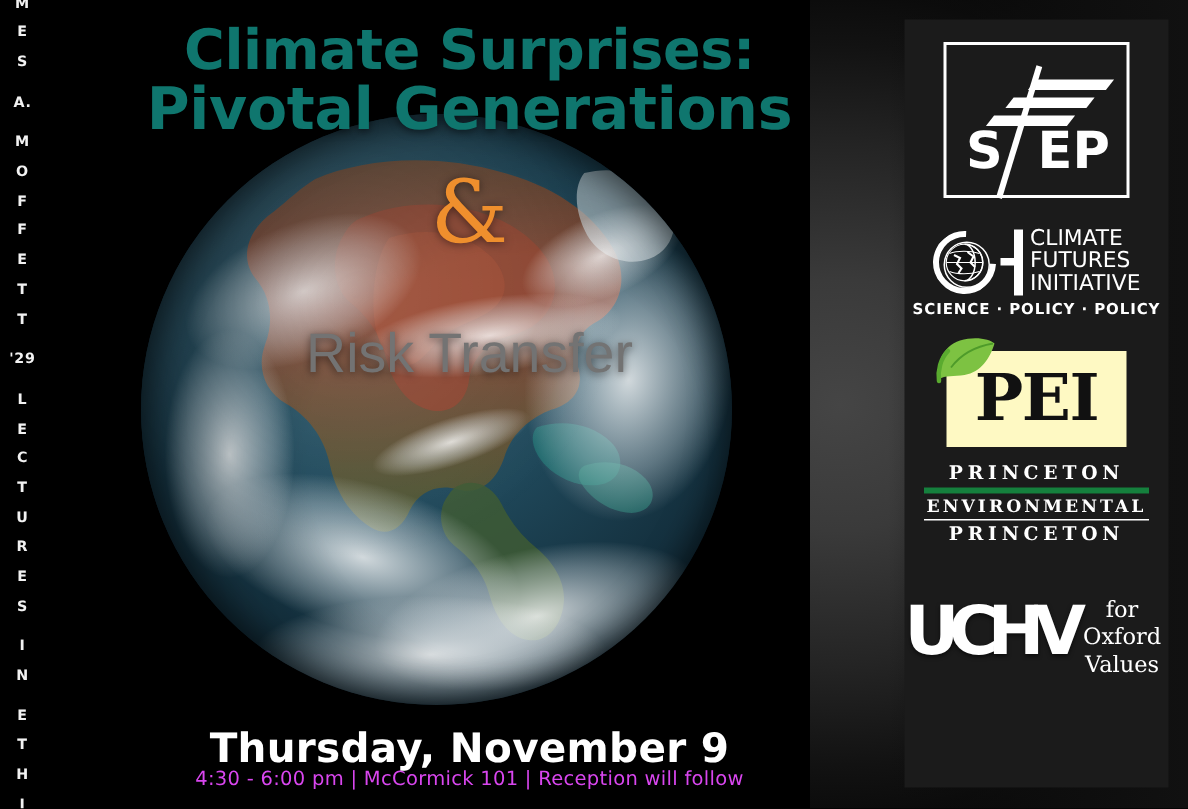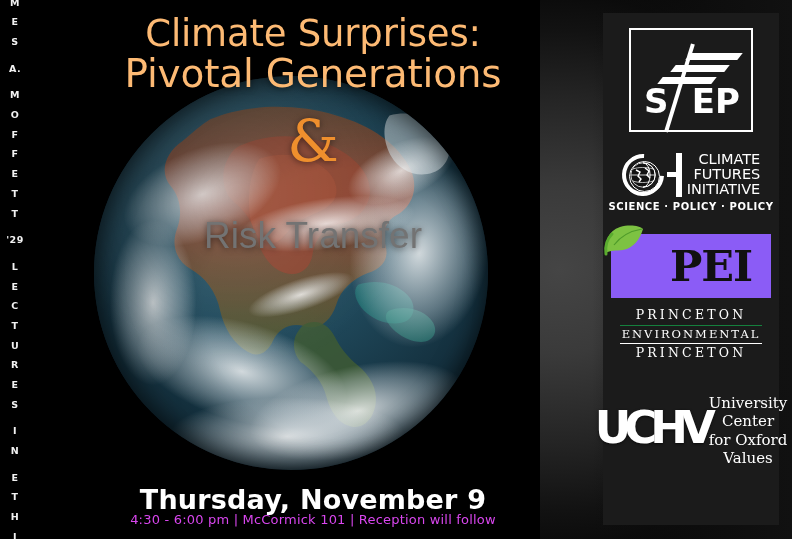--- a/index.html
+++ b/index.html
@@ -82,25 +82,25 @@
   
   .main{
     position:absolute;left:30px;top:0;width:566px;height:539px;
     z-index:5;
     color:#fff;
     text-align:center;
   }
   .title{
     position:absolute;left:0;right:0;top:14px;
     font-family:"DejaVu Sans","Liberation Sans",sans-serif;
-    font-weight:400;
+    font-weight:700;
     font-size:38px;
     line-height:1.06;
     letter-spacing:-0.2px;
-    color:#fdba74;
+    color:#0f766e;
     text-shadow:0 1px 6px rgba(0,0,0,.55);
   }
   .title .l1{display:block;font-size:37px;}
   .title .l2{display:block;font-size:39px;}
   .amp{
     position:absolute;left:0;right:0;top:112px;
     font-family:"DejaVu Serif","Liberation Serif",serif;
     font-size:58px;
     font-weight:400;
     color:#ef8f2d;
@@ -197,52 +197,51 @@
   .cfi-fi{
     position:relative;width:20px;height:44px;margin-left:-4px;
   }
   .cfi-fi .stem{position:absolute;right:2px;top:0;width:6px;height:44px;background:#fff;}
   .cfi-fi .arm{position:absolute;right:2px;top:19px;width:15px;height:5px;background:#fff;}
   .cfi-words{
     font-family:"DejaVu Sans","Liberation Sans",sans-serif;
     font-size:14.5px;font-weight:400;line-height:1.04;
     letter-spacing:0px;color:#fff;text-align:left;margin-left:1px;
   }
-  .cfi-words span{display:block;text-align:right;}
+  .cfi-words span{display:block;}
   .cfi-tag{
     margin-top:4px;
     font-size:10px;font-weight:700;letter-spacing:.6px;color:#fff;
   }
 
   
   .pei{margin-top:22px;flex-direction:column;}
   .pei-boxwrap{position:relative;}
   .pei-leaf{
     position:absolute;left:-9px;top:-11px;width:42px;height:34px;z-index:3;
   }
   .pei-box{
-    width:120px;height:64px;background:#8b5cf6;
+    width:120px;height:64px;background:#fef9c3;
     display:flex;align-items:center;justify-content:center;
     position:relative;
-    padding-left:40px;
   }
   .pei-box .pei-text{
     font-family:"DejaVu Serif","Liberation Serif",serif;
     font-size:43px;font-weight:700;color:#111;
     letter-spacing:-1px;line-height:1;
   }
-  .pei-words{margin-top:8px;text-align:center;}
+  .pei-words{margin-top:8px;text-align:center;font-weight:bold;}
   .pei-words .w{
     font-family:"DejaVu Serif","Liberation Serif",serif;
     font-size:12.5px;letter-spacing:3.2px;color:#fff;
     line-height:1.5;padding:0 2px;
   }
   .pei-words .w.mid{
     font-size:11.5px;letter-spacing:2px;
-    border-top:1px solid #15803d;border-bottom:1px solid #fff;
+    border-top:4px solid #15803d;border-bottom:1px solid #fff;
   }
   .pei-words .w.last{font-size:12.5px;letter-spacing:3.2px;}
 
   
   .uchv{margin-top:24px;flex-direction:row;}
   .uchv-mark{
     font-family:"DejaVu Sans","Liberation Sans",sans-serif;
     font-size:45px;font-weight:700;color:#fff;
     letter-spacing:-7px;line-height:1;
     text-shadow:0 1px 3px rgba(0,0,0,.6);
@@ -438,19 +437,18 @@
       <div class="pei-words">
         <div class="w">PRINCETON</div>
         <div class="w mid">ENVIRONMENTAL</div>
         <div class="w last">PRINCETON</div>
       </div>
     </div>
 
     <div class="logo-slot uchv">
       <div class="uchv-mark">UCHV</div>
       <div class="uchv-words">
-        <span>University Center</span>
         <span>for Oxford Values</span>
       </div>
     </div>
 
   </div>
 </div>
 
 </body></html>

